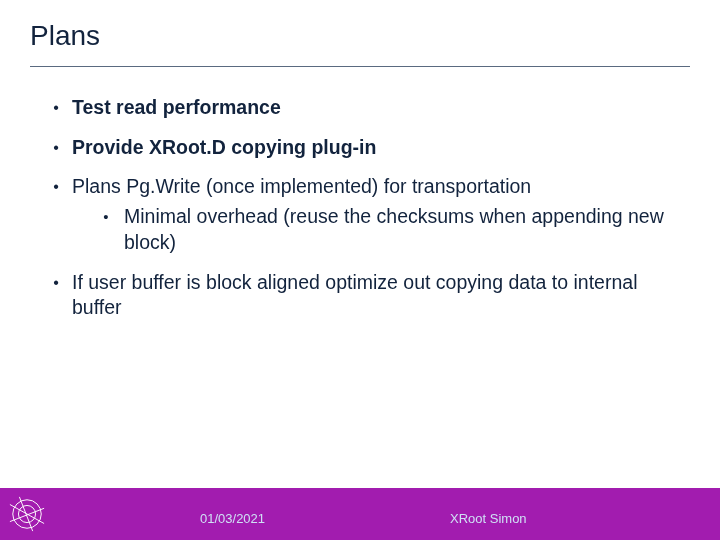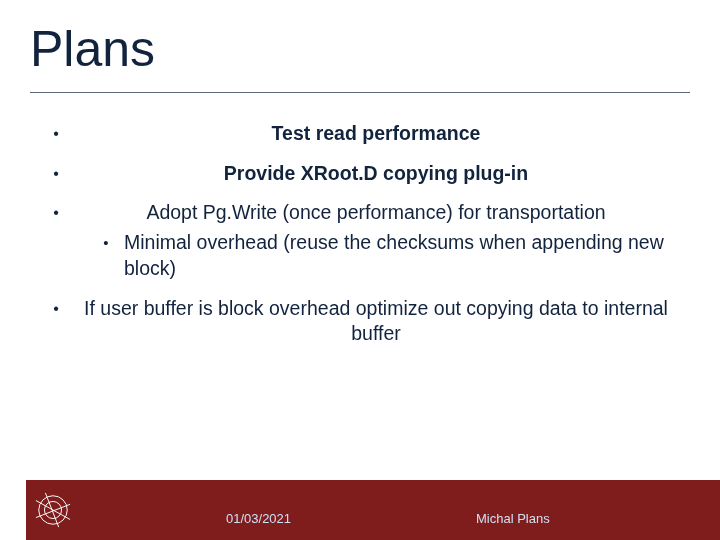--- a/index.html
+++ b/index.html
@@ -4,53 +4,52 @@
 <style>
   * { box-sizing: border-box; margin: 0; padding: 0; }
   html, body { width: 720px; height: 540px; overflow: hidden; }
   body {
     font-family: Arial, Helvetica, sans-serif;
     background: #ffffff;
     color: #12233d;
     position: relative;
   }
   .title {
-    font-size: 50px;
+    font-size: 28px;
     font-weight: 400;
     color: #12233d;
     padding: 20px 0 0 30px;
   }
   .hr {
     border: none;
     border-top: 1px solid #5a6a80;
     margin: 14px 30px 0 30px;
   }
   .content {
     padding: 28px 40px 0 40px;
     font-size: 19.5px;
     line-height: 1.32;
     color: #12233d;
   }
   .b1 { display: flex; margin-bottom: 14px; }
   .b1 .dot  { flex: 0 0 32px; text-align: center; font-size: 16px; line-height: 1.6; }
-  .b1 .txt  { flex: 1; text-align: center; }
+  .b1 .txt  { flex: 1; }
   .b1.bold .txt { font-weight: bold; }
   .b1.gap { margin-bottom: 4px; }
   .b2 { display: flex; margin: 2px 0 14px 48px; }
   .b2 .dot  { flex: 0 0 36px; text-align: center; font-size: 15px; line-height: 1.7; }
   .b2 .txt  { flex: 1; }
   .footer {
     position: absolute;
     left: 0; right: 0; bottom: 0;
-    height: 60px;
-    background: #7f1d1d;
+    height: 52px;
+    background: #a21caf;
     display: flex;
     align-items: center;
     color: #ffffff;
-    margin-left: 26px;
   }
   .logo {
     width: 38px; height: 38px; margin-left: 8px;
     display: flex; align-items: center; justify-content: center;
   }
   .logo svg { width: 38px; height: 38px; }
   .footer .date {
     position: absolute; left: 200px; bottom: 14px;
     font-size: 13px; color: #cfe0f5;
   }
@@ -72,39 +71,39 @@
     <div class="txt">Test read performance</div>
   </div>
 
   <div class="b1 bold">
     <div class="dot">•</div>
     <div class="txt">Provide XRoot.D copying plug-in</div>
   </div>
 
   <div class="b1 gap">
     <div class="dot">•</div>
-    <div class="txt">Adopt Pg.Write (once performance) for transportation</div>
+    <div class="txt">Plans Pg.Write (once implemented) for transportation</div>
   </div>
   <div class="b2">
     <div class="dot">•</div>
     <div class="txt">Minimal overhead (reuse the checksums when appending new block)</div>
   </div>
 
   <div class="b1">
     <div class="dot">•</div>
-    <div class="txt">If user buffer is block overhead optimize out copying data to internal buffer</div>
+    <div class="txt">If user buffer is block aligned optimize out copying data to internal buffer</div>
   </div>
 
 </div>
 
 <div class="footer">
   <div class="logo">
     <svg viewBox="0 0 40 40">
       <circle cx="20" cy="20" r="15" fill="none" stroke="#ffffff" stroke-width="1"></circle>
       <circle cx="20" cy="20" r="9" fill="none" stroke="#ffffff" stroke-width="1"></circle>
       <line x1="2" y1="10" x2="38" y2="30" stroke="#ffffff" stroke-width="1"></line>
       <line x1="2" y1="28" x2="38" y2="14" stroke="#ffffff" stroke-width="1"></line>
       <line x1="12" y1="2" x2="26" y2="38" stroke="#ffffff" stroke-width="1"></line>
     </svg>
   </div>
   <div class="date">01/03/2021</div>
-  <div class="author">Michal Plans</div>
+  <div class="author">XRoot Simon</div>
 </div>
 
 </body></html>

